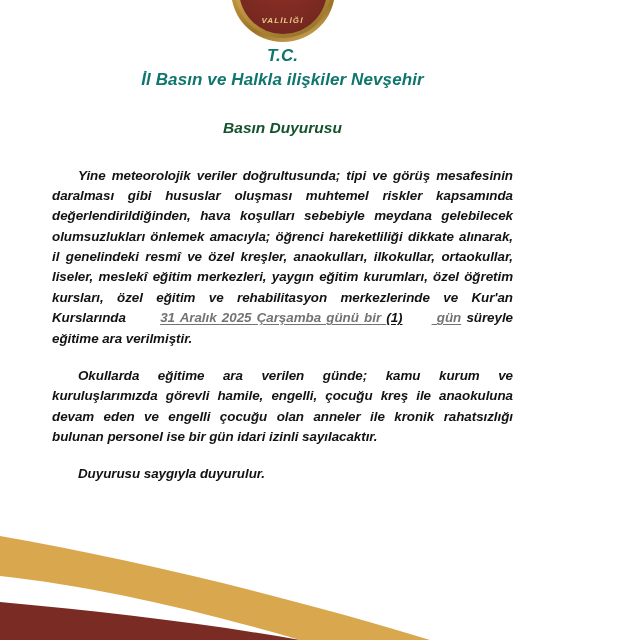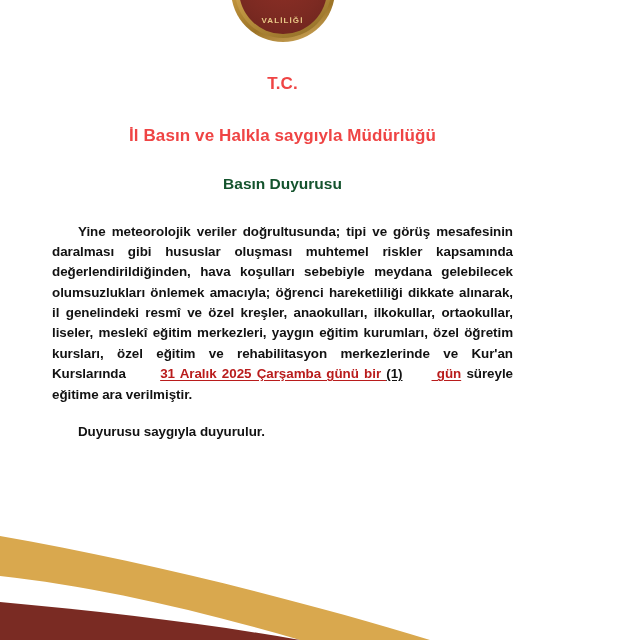--- a/index.html
+++ b/index.html
@@ -12,20 +12,21 @@
     font-family: "Liberation Sans", sans-serif;
   }
 
   .page {
     position: relative;
     width: 565px;
     height: 640px;
     background: #ffffff;
     overflow: hidden;
     box-sizing: border-box;
+    font-style: italic;
   }
 
   
   .decor {
     position: absolute;
     inset: 0;
     width: 640px;
     height: 640px;
     pointer-events: none;
   }
@@ -77,24 +78,23 @@
     padding: 0 52px;
     box-sizing: border-box;
   }
 
   .titles {
     text-align: center;
     padding-top: 44px;
   }
   .title-line {
     font-weight: bold;
-    color: #ef4444;
+    color: #0f766e;
     line-height: 1.42;
     letter-spacing: 0.1px;
-    margin-top: 28px;
   }
   .title-tc     { font-size: 17px; }
   .title-org    { font-size: 17px; }
   .title-unit   { font-size: 17px; }
 
   .subtitle-block {
     text-align: center;
     margin-top: 24px;
   }
   .subtitle-line {
@@ -122,21 +122,21 @@
   p.para.last {
     text-align: left;
     margin-bottom: 0;
   }
 
   .u {
     text-decoration: underline;
     text-underline-offset: 2px;
   }
   .hl {
-    color: #b91c1c;
+    color: #737373;
     text-decoration: underline;
     text-underline-offset: 2px;
     margin-left: 29px;
   }
   .hl-plain {
     color: #121212;
     text-decoration: underline;
     text-underline-offset: 2px;
   }
 </style>
@@ -162,30 +162,31 @@
     <div class="emblem-mid"></div>
     <div class="emblem-inner">
       <span class="emblem-text">VALİLİĞİ</span>
     </div>
   </div>
 
   <div class="content">
 
     <div class="titles">
       <div class="title-line title-tc">T.C.</div>
-      <div class="title-line title-unit">İl Basın ve Halkla saygıyla Müdürlüğü</div>
+      <div class="title-line title-unit">İl Basın ve Halkla ilişkiler Nevşehir</div>
     </div>
 
     <div class="subtitle-block">
       <div class="subtitle-line">Basın Duyurusu</div>
     </div>
 
     <div class="body-block">
 
 
       <p class="para"><span>Yine meteorolojik veriler doğrultusunda; tipi ve görüş mesafesinin daralması gibi hususlar oluşması muhtemel riskler kapsamında değerlendirildiğinden, hava koşulları sebebiyle meydana gelebilecek olumsuzlukları önlemek amacıyla; öğrenci hareketliliği dikkate alınarak, il genelindeki resmî ve özel kreşler, anaokulları, ilkokullar, ortaokullar, liseler, meslekî eğitim merkezleri, yaygın eğitim kurumları, özel öğretim kursları, özel eğitim ve rehabilitasyon merkezlerinde ve Kur'an Kurslarında </span><span class="hl">31 Aralık 2025 Çarşamba günü bir </span><span class="hl-plain">(1)</span><span class="hl"> gün</span><span> süreyle eğitime ara verilmiştir.</span></p>
 
+      <p class="para">Okullarda eğitime ara verilen günde; kamu kurum ve kuruluşlarımızda görevli hamile, engelli, çocuğu kreş ile anaokuluna devam eden ve engelli çocuğu olan anneler ile kronik rahatsızlığı bulunan personel ise bir gün idari izinli sayılacaktır.</p>
 
       <p class="para last">Duyurusu saygıyla duyurulur.</p>
 
     </div>
   </div>
 </div>
 
 </body></html>

